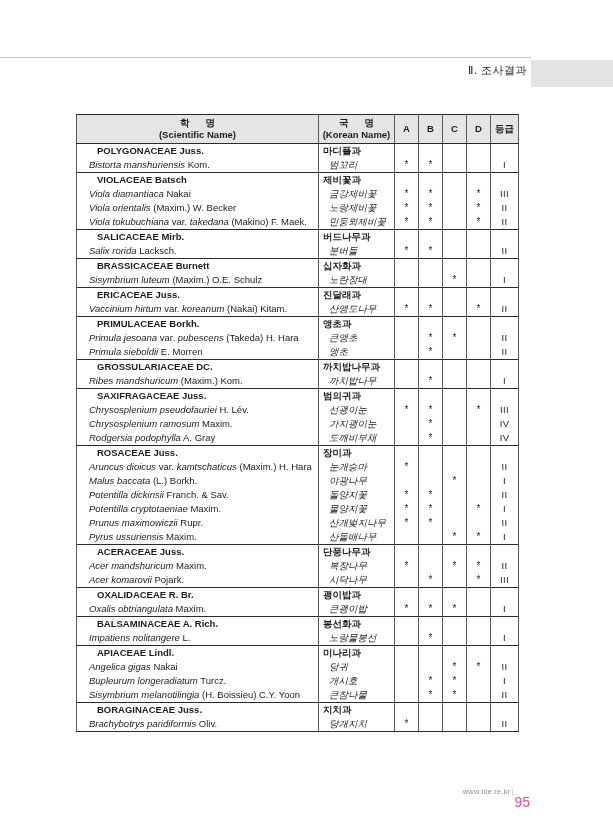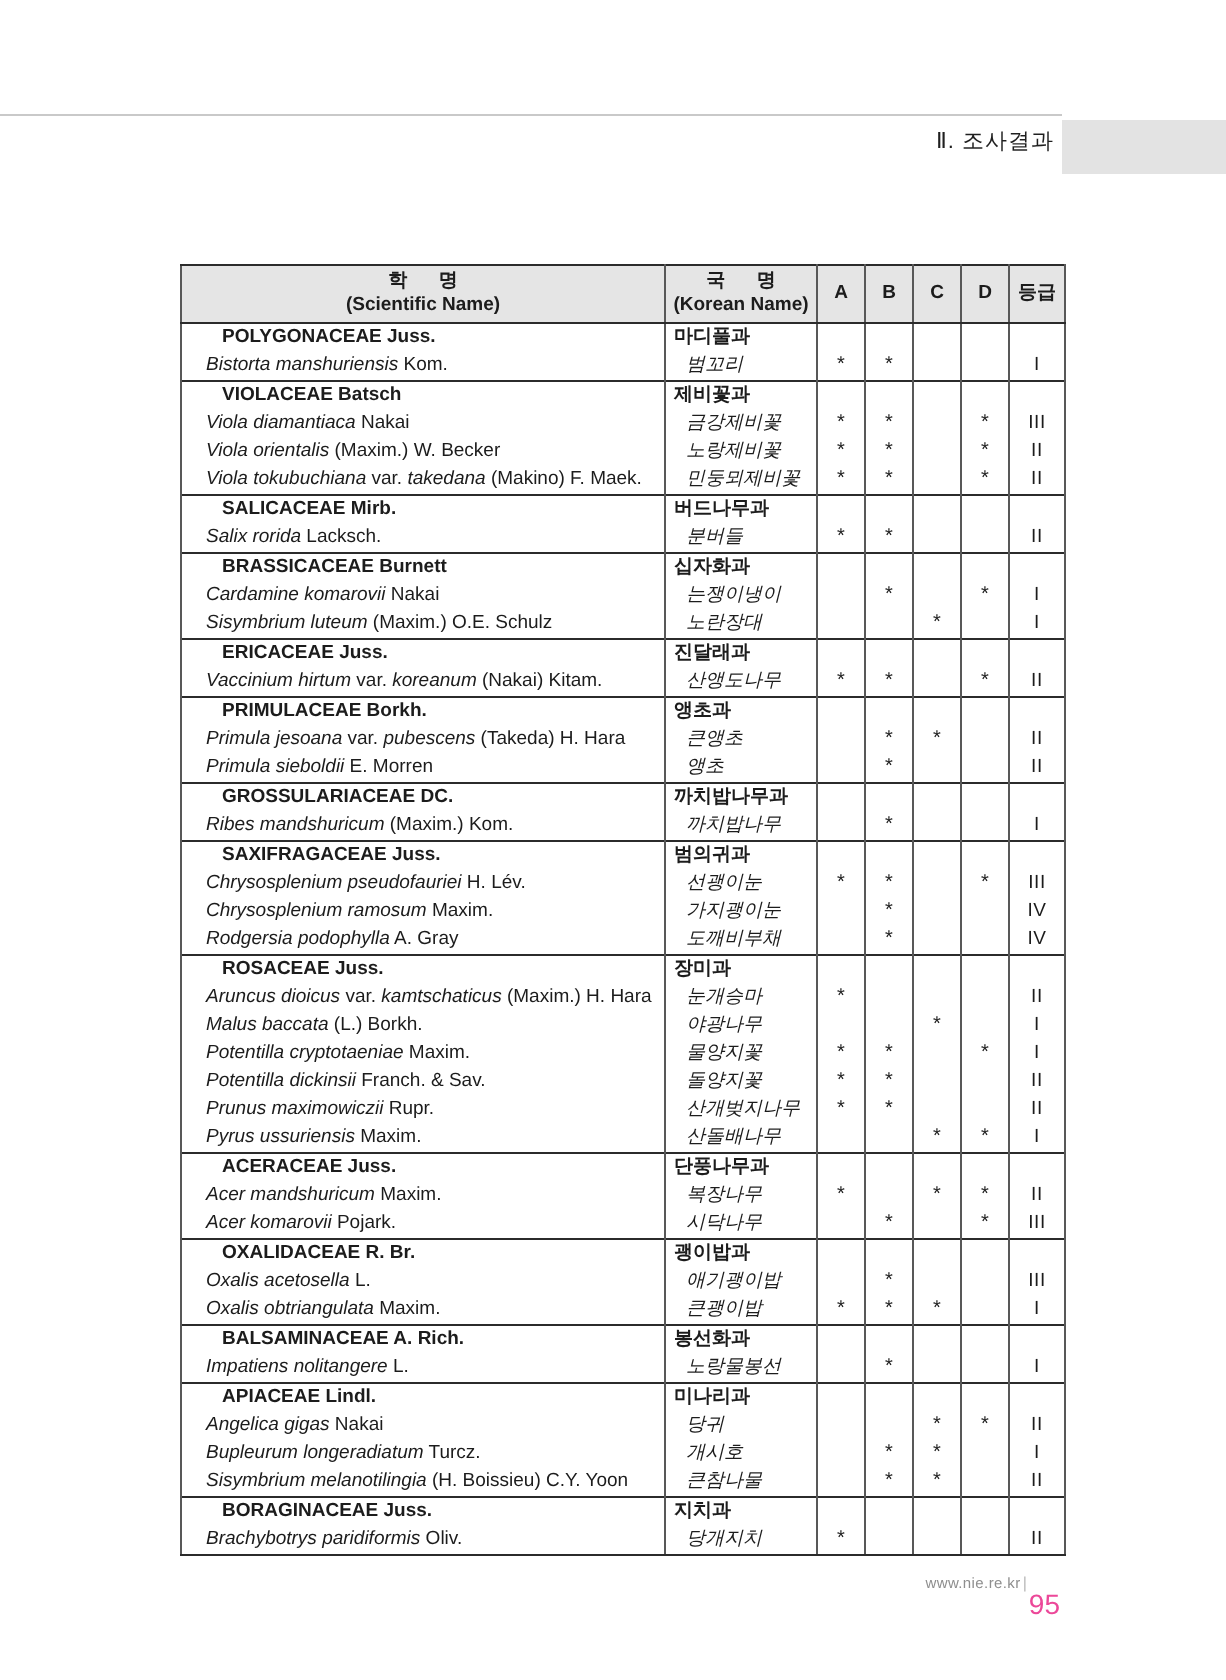--- a/index.html
+++ b/index.html
@@ -19,25 +19,24 @@
   .header-tab {
     position: absolute; left: 531px; top: 60px;
     width: 82px; height: 27px; background: #e3e3e3;
   }
   .header-title {
     position: absolute; top: 63px; right: 86px;
     font-size: 11px; letter-spacing: 0.5px; color: #1f1f1f;
   }
   
   .report-table {
-    position: absolute; left: 90px; top: 114px;
+    position: absolute; left: 76px; top: 114px;
     width: 442px;
     border-collapse: collapse; table-layout: fixed;
     font-size: 9.5px;
-    margin-top: 18px;
   }
   .report-table th, .report-table td {
     border-left: 1px solid #585858;
     border-right: 1px solid #585858;
     padding: 0 2px;
     overflow: hidden; white-space: nowrap;
   }
   .report-table thead th {
     background: #e5e5e5;
     border-top: 1px solid #2b2b2b;
@@ -182,29 +181,20 @@
         <tr class="family-row group-start">
           <td class="cell-sci">BRASSICACEAE Burnett</td>
           <td class="cell-kor">십자화과</td>
           <td class="cell-mark"></td>
           <td class="cell-mark"></td>
           <td class="cell-mark"></td>
           <td class="cell-mark"></td>
           <td class="cell-grade"></td>
         </tr>
         <tr class="species-row">
-          <td class="cell-sci"><span class="seg-i">Cardamine komarovii</span><span class="seg-r"> Nakai</span></td>
-          <td class="cell-kor">는쟁이냉이</td>
-          <td class="cell-mark"></td>
-          <td class="cell-mark">*</td>
-          <td class="cell-mark"></td>
-          <td class="cell-mark">*</td>
-          <td class="cell-grade">I</td>
-        </tr>
-        <tr class="species-row">
           <td class="cell-sci"><span class="seg-i">Sisymbrium luteum</span><span class="seg-r"> (Maxim.) O.E. Schulz</span></td>
           <td class="cell-kor">노란장대</td>
           <td class="cell-mark"></td>
           <td class="cell-mark"></td>
           <td class="cell-mark">*</td>
           <td class="cell-mark"></td>
           <td class="cell-grade">I</td>
         </tr>
         <tr class="family-row group-start">
           <td class="cell-sci">ERICACEAE Juss.</td>
@@ -326,38 +316,38 @@
         <tr class="species-row">
           <td class="cell-sci"><span class="seg-i">Malus baccata</span><span class="seg-r"> (L.) Borkh.</span></td>
           <td class="cell-kor">야광나무</td>
           <td class="cell-mark"></td>
           <td class="cell-mark"></td>
           <td class="cell-mark">*</td>
           <td class="cell-mark"></td>
           <td class="cell-grade">I</td>
         </tr>
         <tr class="species-row">
+          <td class="cell-sci"><span class="seg-i">Potentilla dickinsii</span><span class="seg-r"> Franch. &amp; Sav.</span></td>
+          <td class="cell-kor">돌양지꽃</td>
+          <td class="cell-mark">*</td>
+          <td class="cell-mark">*</td>
+          <td class="cell-mark"></td>
+          <td class="cell-mark"></td>
+          <td class="cell-grade">II</td>
+        </tr>
+        <tr class="species-row">
           <td class="cell-sci"><span class="seg-i">Potentilla cryptotaeniae</span><span class="seg-r"> Maxim.</span></td>
           <td class="cell-kor">물양지꽃</td>
           <td class="cell-mark">*</td>
           <td class="cell-mark">*</td>
           <td class="cell-mark"></td>
           <td class="cell-mark">*</td>
           <td class="cell-grade">I</td>
         </tr>
         <tr class="species-row">
-          <td class="cell-sci"><span class="seg-i">Potentilla dickinsii</span><span class="seg-r"> Franch. &amp; Sav.</span></td>
-          <td class="cell-kor">돌양지꽃</td>
-          <td class="cell-mark">*</td>
-          <td class="cell-mark">*</td>
-          <td class="cell-mark"></td>
-          <td class="cell-mark"></td>
-          <td class="cell-grade">II</td>
-        </tr>
-        <tr class="species-row">
           <td class="cell-sci"><span class="seg-i">Prunus maximowiczii</span><span class="seg-r"> Rupr.</span></td>
           <td class="cell-kor">산개벚지나무</td>
           <td class="cell-mark">*</td>
           <td class="cell-mark">*</td>
           <td class="cell-mark"></td>
           <td class="cell-mark"></td>
           <td class="cell-grade">II</td>
         </tr>
         <tr class="species-row">
           <td class="cell-sci"><span class="seg-i">Pyrus ussuriensis</span><span class="seg-r"> Maxim.</span></td>
@@ -396,29 +386,20 @@
           <td class="cell-grade">III</td>
         </tr>
         <tr class="family-row group-start">
           <td class="cell-sci">OXALIDACEAE R. Br.</td>
           <td class="cell-kor">괭이밥과</td>
           <td class="cell-mark"></td>
           <td class="cell-mark"></td>
           <td class="cell-mark"></td>
           <td class="cell-mark"></td>
           <td class="cell-grade"></td>
-        </tr>
-        <tr class="species-row">
-          <td class="cell-sci"><span class="seg-i">Oxalis acetosella</span><span class="seg-r"> L.</span></td>
-          <td class="cell-kor">애기괭이밥</td>
-          <td class="cell-mark"></td>
-          <td class="cell-mark">*</td>
-          <td class="cell-mark"></td>
-          <td class="cell-mark"></td>
-          <td class="cell-grade">III</td>
         </tr>
         <tr class="species-row">
           <td class="cell-sci"><span class="seg-i">Oxalis obtriangulata</span><span class="seg-r"> Maxim.</span></td>
           <td class="cell-kor">큰괭이밥</td>
           <td class="cell-mark">*</td>
           <td class="cell-mark">*</td>
           <td class="cell-mark">*</td>
           <td class="cell-mark"></td>
           <td class="cell-grade">I</td>
         </tr>

